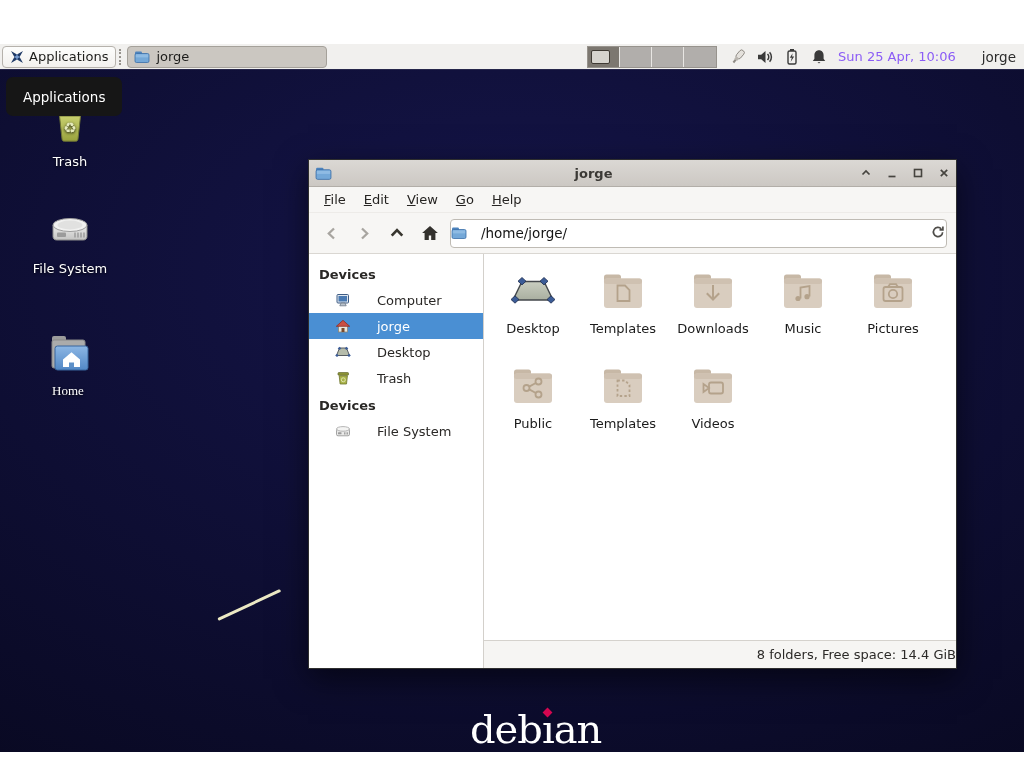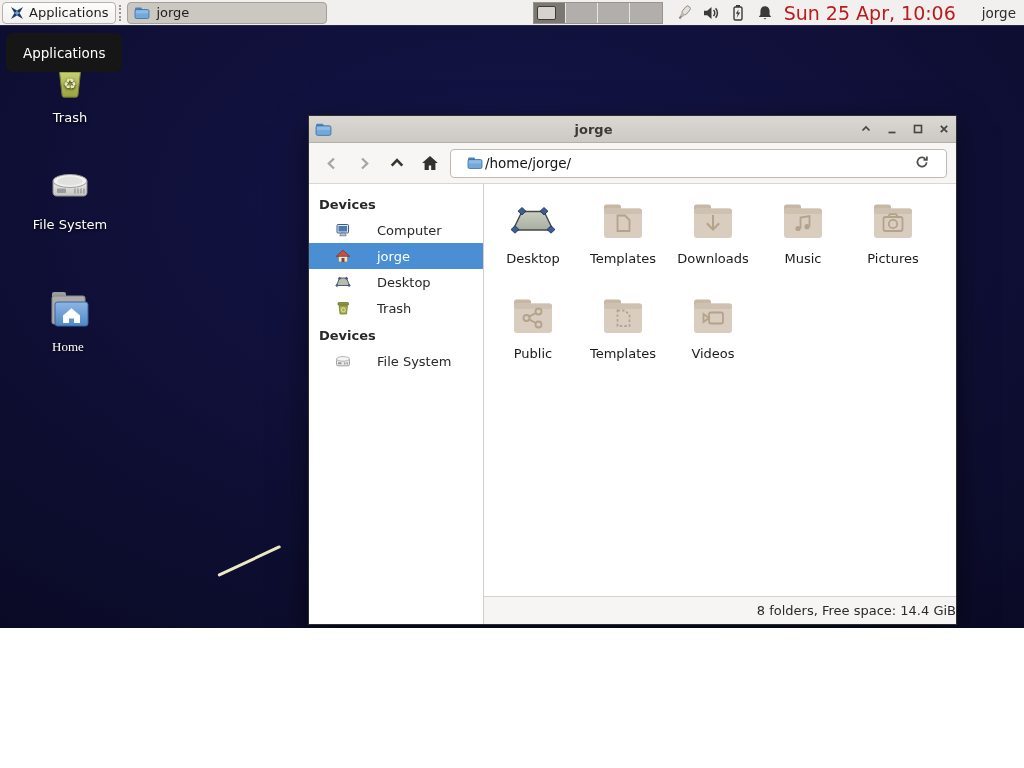--- a/index.html
+++ b/index.html
@@ -1,40 +1,40 @@
 <!DOCTYPE html>
 <html><head>
 <meta charset="utf-8">
 <style>
   * { margin:0; padding:0; box-sizing:border-box; }
   html,body { width:1024px; height:768px; }
   body { font-family:"DejaVu Sans", sans-serif; font-size:13px; }
-  .screen { position:relative; width:1024px; height:628px; overflow:hidden;
-    background: radial-gradient(ellipse 1000px 640px at 50% 32%, #15154a 0%, #0e0e33 55%, #08081f 100%); }
+  .screen { position:relative; width:1024px; height:708px; overflow:hidden;
+    background: radial-gradient(ellipse 1000px 640px at 50% 32%, #15154a 0%, #0e0e33 55%, #08081f 100%); margin-top: 44px; }
 
   
   .panel { position:absolute; left:0; top:0; width:1024px; height:26px;
     background:#f1f0ee; display:flex; align-items:center; border-bottom:1px solid #26264a; }
   .app-button { margin-left:2px; height:22px; display:flex; align-items:center; gap:5px;
     padding:0 7px; border:1px solid #b6b2ac; border-radius:4px;
     background:linear-gradient(#fdfdfc,#f3f1ee); color:#1d1d1b; }
   .grip { width:5px; height:16px; margin:0 3px; border-left:2px dotted #96928c; }
   .task-button { height:22px; width:200px; display:flex; align-items:center; gap:6px;
     padding:0 6px; border:1px solid #a5a19a; border-radius:4px; background:#cbc7c1; color:#1d1d1b; }
   .panel-spacer { flex:1; }
   .pager { display:flex; height:22px; border:1px solid #97938d; margin-right:8px; }
   .ws { width:32px; height:20px; background:#b1aeab; border-right:1px solid #e8e6e3;
     display:flex; align-items:center; }
   .ws:last-child { border-right:none; }
   .ws.active { background:#7c7770; }
   .ws.active .mini-win { width:19px; height:14px; margin-left:3px; background:#d6d3ce;
     border:1px solid #3f3a34; border-radius:2px; }
   .tray { display:flex; align-items:center; gap:9px; margin:0 10px 0 4px; }
   .tray svg { display:block; }
-  .clock { color:#b91c1c; font-size:19px; margin-right:26px; }
+  .clock { color:#8b5cf6; font-size:13px; margin-right:26px; }
   .user { color:#2c2c2c; font-size:13.5px; margin-right:8px; }
 
   
   .tooltip { position:absolute; left:6px; top:33px; height:39px; padding:0 17px;
     background:#161616; border-radius:7px; color:#ffffff; display:flex; align-items:center;
     font-size:13.5px; z-index:40; }
 
   
   .dicon { position:absolute; width:112px; display:flex; flex-direction:column;
     align-items:center; gap:5px; color:#fff; text-shadow:0 1px 3px rgba(0,0,0,.9); z-index:10; }
@@ -62,21 +62,21 @@
   .controls { display:flex; justify-content:flex-end; gap:13px; }
   .ctrl { width:13px; height:13px; display:grid; place-items:center; }
   .menubar { height:26px; background:#f7f6f4; display:flex; align-items:center;
     padding-left:6px; border-bottom:1px solid #edebe8; }
   .menu-item { padding:4px 9px; color:#262422; }
   .menu-item::first-letter { text-decoration:underline; }
   .toolbar { height:41px; background:#f7f6f4; border-bottom:1px solid #dad7d2;
     display:flex; align-items:center; padding:0 9px; gap:7px; }
   .nav-btn { width:26px; height:26px; display:grid; place-items:center; }
   .pathbar { flex:1; height:29px; background:#fff; border:1px solid #bfbbb4;
-    border-radius:4px; display:flex; align-items:center; gap:2px; padding:0 16px;
+    border-radius:4px; display:flex; align-items:center; gap:14px; padding:0 0;
     color:#141414; font-size:13.5px; }
   .pathbar .reload { margin-left:auto; }
 
   .wbody { flex:1; display:flex; min-height:0; }
   .sidebar { width:175px; background:#fff; border-right:1px solid #d3d0cb; padding-top:6px; }
   .side-header { font-weight:bold; color:#2a2826; padding:7px 10px 5px 10px; }
   .side-item { height:26px; display:flex; align-items:center; gap:26px;
     padding-left:26px; color:#2a2826; }
   .side-item.selected { background:#4a8fd3; color:#fff; }
   .side-item svg { flex:none; display:block; }
@@ -239,20 +239,27 @@
             </svg>
         </div>
         <div class="ctrl">
           <svg width="12" height="12" viewBox="0 0 12 12">
               <path d="M2.8 2.8l6.4 6.4M9.2 2.8L2.8 9.2" stroke="#46443f" stroke-width="1.7"></path>
             </svg>
         </div>
       </div>
     </div>
 
+    <div class="menubar">
+      <div class="menu-item">File</div>
+      <div class="menu-item">Edit</div>
+      <div class="menu-item">View</div>
+      <div class="menu-item">Go</div>
+      <div class="menu-item">Help</div>
+    </div>
 
     <div class="toolbar">
       <div class="nav-btn">
         <svg width="17" height="17" viewBox="0 0 17 17">
             <path d="M11 3.5L5.8 8.5l5.2 5" stroke="#a8a5a0" stroke-width="2.3" fill="none"></path>
           </svg>
       </div>
       <div class="nav-btn">
         <svg width="17" height="17" viewBox="0 0 17 17">
             <path d="M6 3.5l5.2 5-5.2 5" stroke="#a8a5a0" stroke-width="2.3" fill="none"></path>

